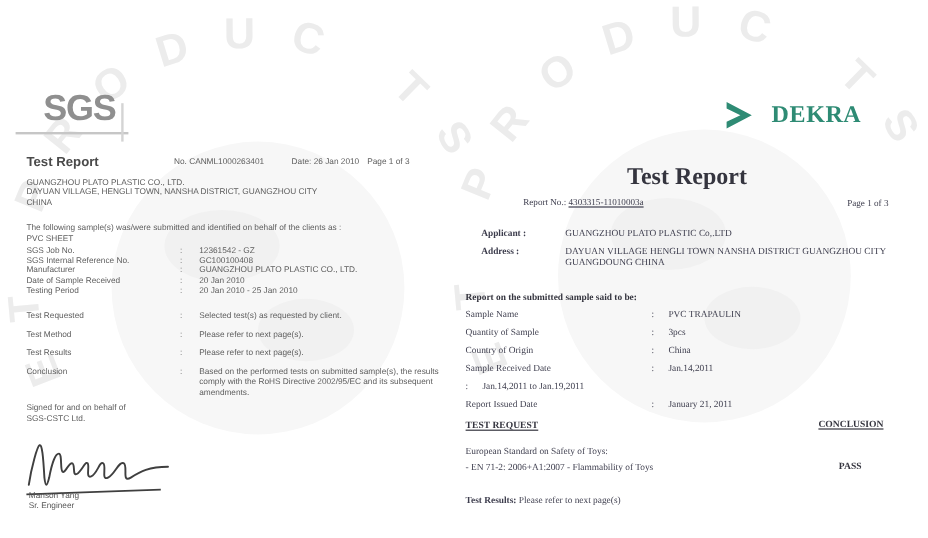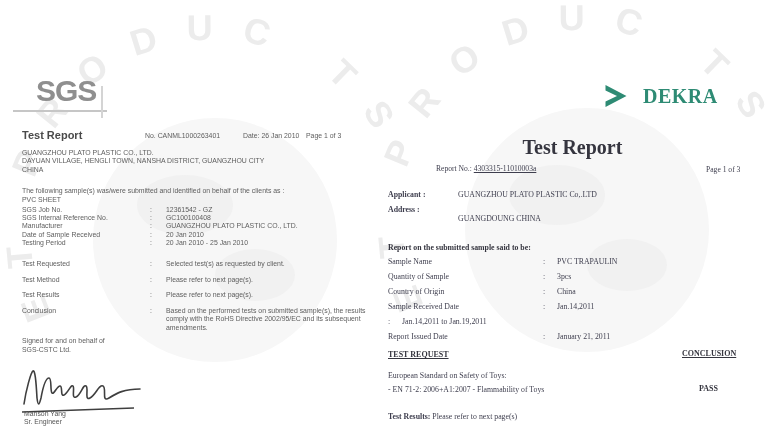--- a/index.html
+++ b/index.html
@@ -30,21 +30,21 @@
   .sgs-signer{left:24px;top:410px;font-size:6.9px;line-height:8px;color:#555;}
   
   .dek{font-family:"Liberation Serif",serif;color:#3e3e4e;z-index:2;}
   .dek-logo-text{left:643px;top:85px;font-size:20px;font-weight:bold;letter-spacing:0.5px;}
   .dek-title{left:385px;top:136px;width:375px;text-align:center;font-size:20px;font-weight:bold;
              color:#35353f;}
   .dek-repline{left:388px;top:164px;font-size:7.6px;padding-left:48px;}
   .dek-pageno{left:706px;top:165px;font-size:7.6px;}
   .u{text-decoration:underline;}
   .dek-approw{left:388px;font-size:7.8px;display:flex;}
-  .dek-applabel{width:54px;flex:none;font-weight:bold;}
+  .dek-applabel{width:54px;flex:none;font-weight:bold;margin-left:13px;}
   .dek-appval{padding-left:16px;}
   .dek-heading{left:388px;top:243px;font-size:7.8px;font-weight:bold;color:#35353f;}
   .r-rows{left:388px;top:254px;width:330px;}
   .r-row{display:flex;font-size:7.8px;line-height:15px;color:#3e3e4e;}
   .r-label{width:155px;flex:none;font-family:Liberation Serif, serif;}
   .r-colon{width:14px;flex:none;}
   .r-value{flex:1;}
   .dek-tr-head{left:388px;top:350px;font-size:8px;font-weight:bold;text-decoration:underline;color:#35353f;}
   .dek-co-head{left:682px;top:349px;font-size:8px;font-weight:bold;text-decoration:underline;color:#35353f;}
   .dek-line{left:388px;font-size:7.8px;color:#3e3e4e;}
@@ -180,21 +180,21 @@
     </div>
     <div class="abs dek-pageno">Page 1 of 3</div>
 
     <div class="abs dek-approw" style="top:190px;">
       <span class="dek-applabel">Applicant :</span>
       <span class="dek-appval">GUANGZHOU PLATO PLASTIC Co,.LTD</span>
     </div>
     <div class="abs dek-approw" style="top:205px;">
       <span class="dek-applabel">Address :</span>
       <span class="dek-appval">
-        <br>
+        <span>DAYUAN VILLAGE HENGLI TOWN NANSHA DISTRICT GUANGZHOU CITY</span><br>
         <span>GUANGDOUNG CHINA</span>
       </span>
     </div>
 
     <div class="abs dek-heading">Report on the submitted sample said to be:</div>
 
     <div class="abs r-rows">
       <div class="r-row">
         <span class="r-label">Sample Name</span>
           <span class="r-colon">:</span>

